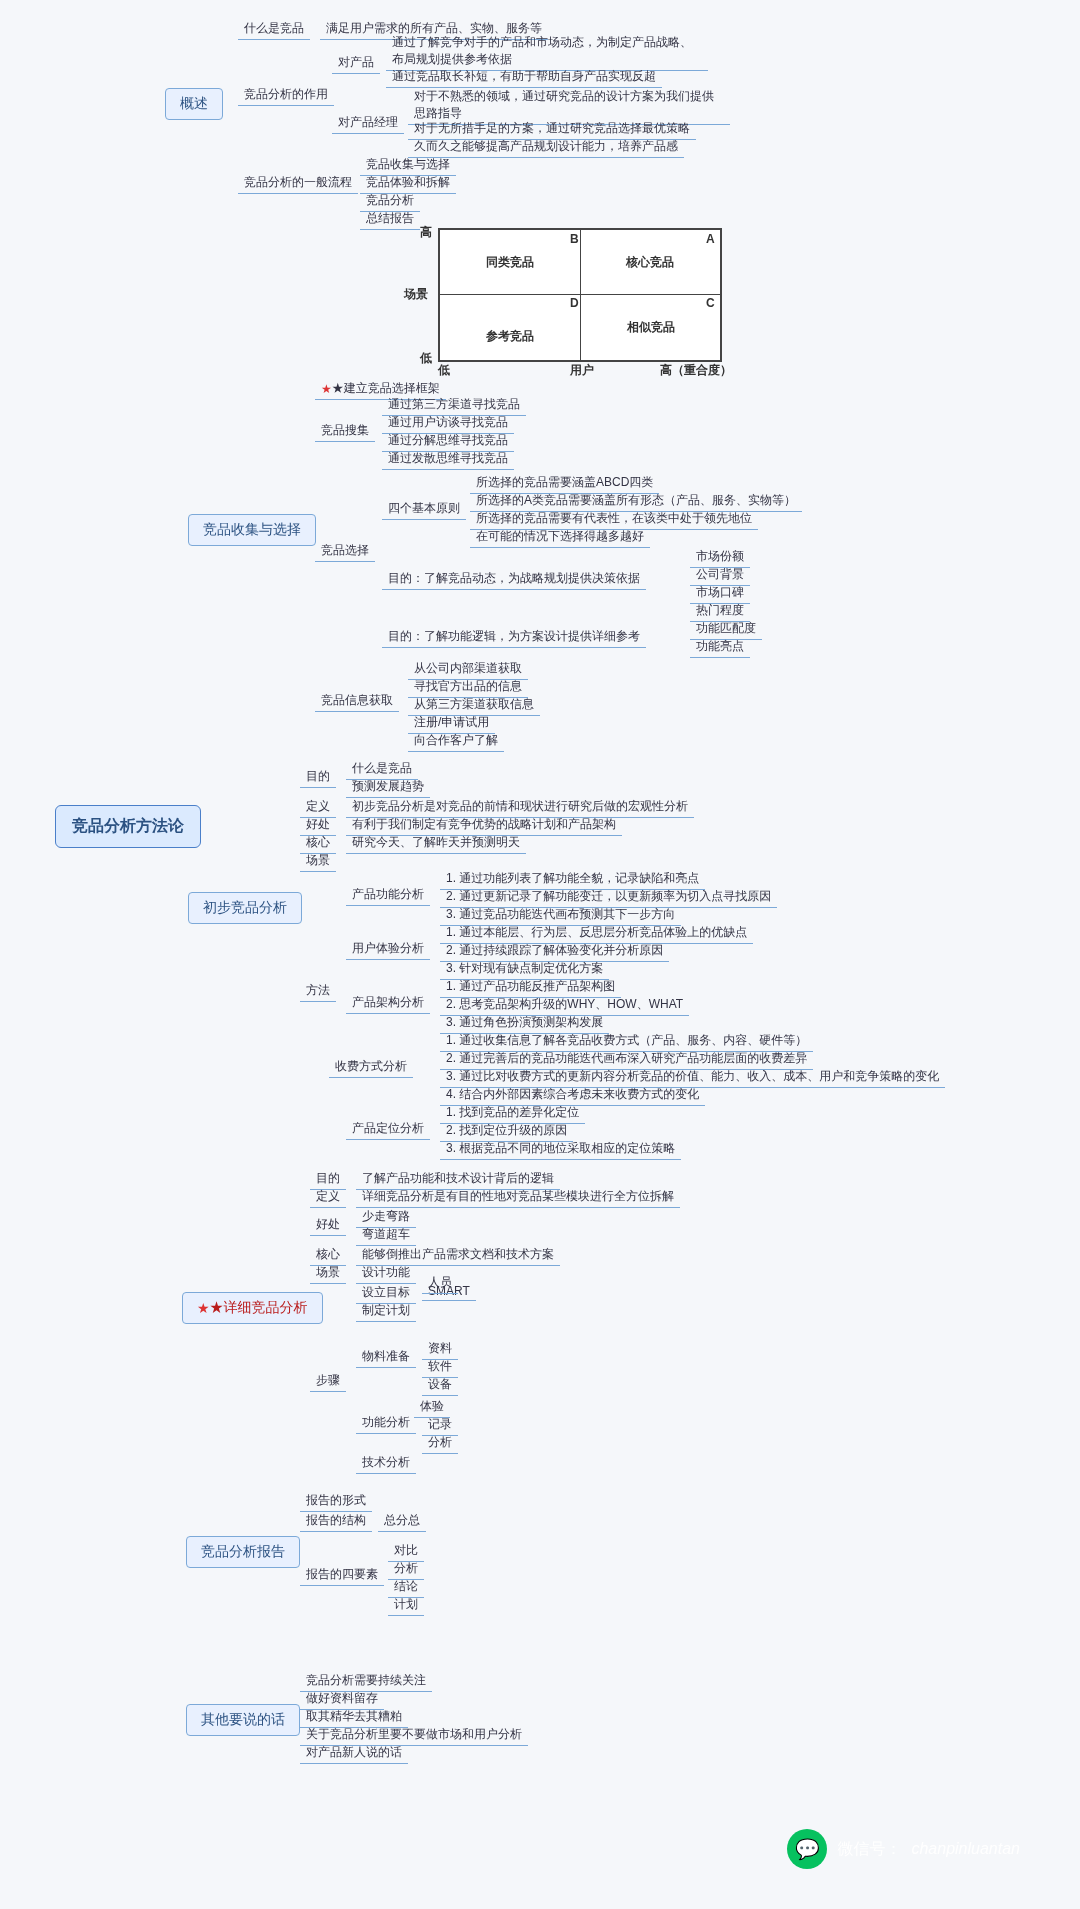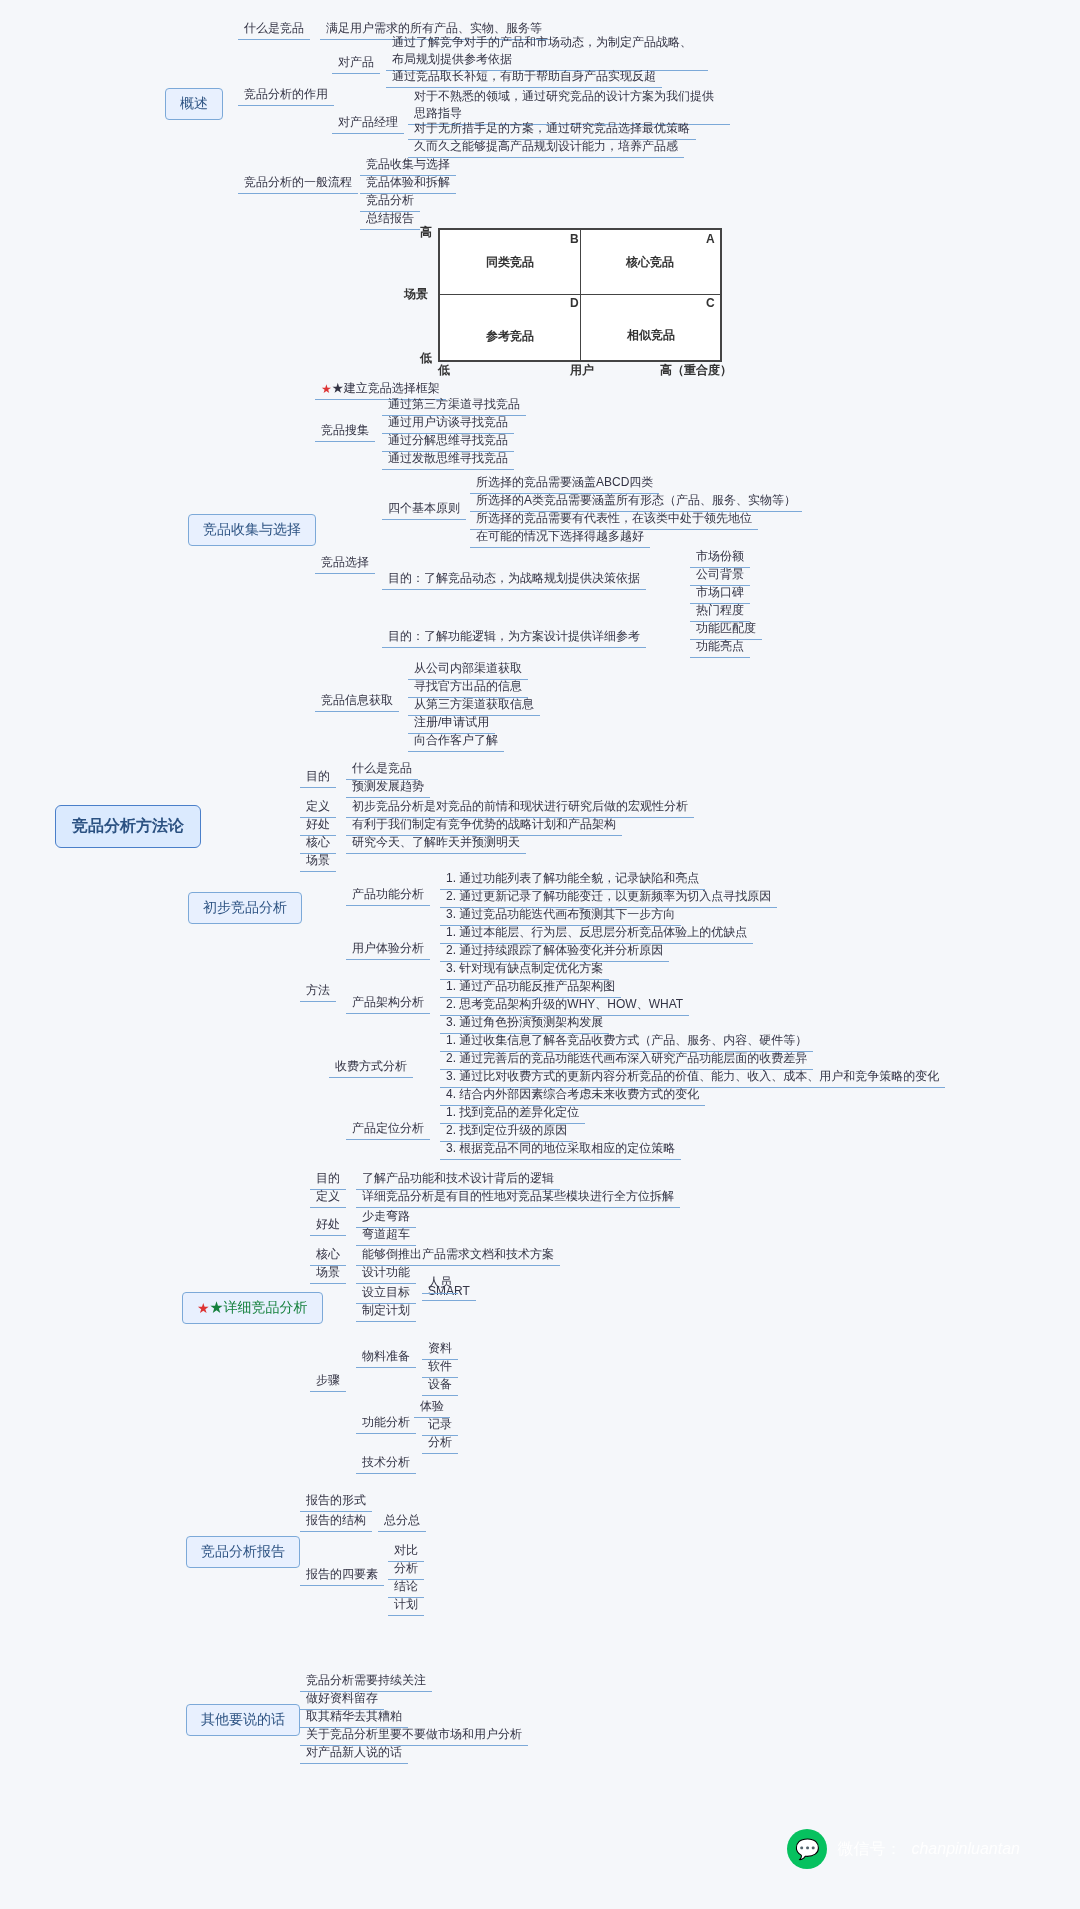--- a/index.html
+++ b/index.html
@@ -33,21 +33,21 @@
       <span>概述</span>
     </div>
 <div class="node branch" style="left:188px;top:514px">
       <span>竞品收集与选择</span>
     </div>
 <div class="node branch" style="left:188px;top:892px">
       <span>初步竞品分析</span>
     </div>
 <div class="node branch" style="left:182px;top:1292px;color:#2c5282">
       <span class="star">★</span>
-      <span style="color:#15803d">★详细竞品分析</span>
+      <span style="color:#b91c1c">★详细竞品分析</span>
     </div>
 <div class="node branch" style="left:186px;top:1536px">
       <span>竞品分析报告</span>
     </div>
 <div class="node branch" style="left:186px;top:1704px">
       <span>其他要说的话</span>
     </div>
 
 <div class="node leaf" style="left:238px;top:18px">
       <span>什么是竞品</span>
@@ -100,21 +100,21 @@
  <div class="line vline" style="left:140px;top:0;height:130px;background:#444"></div>
  <div class="qcell" style="left:0;top:0;width:140px;height:64px">
         <span>同类竞品</span>
       </div>
  <div class="qcell" style="left:140px;top:0;width:140px;height:64px">
         <span>核心竞品</span>
       </div>
  <div class="qcell" style="left:0;top:64px;width:140px;height:84px">
         <span>参考竞品</span>
       </div>
- <div class="qcell" style="left:140px;top:72px;width:142px;height:66px">
+ <div class="qcell" style="left:140px;top:64px;width:142px;height:66px">
         <span>相似竞品</span>
       </div>
  <div class="qlabel" style="left:130px;top:2px">B</div>
  <div class="qlabel" style="left:266px;top:2px">A</div>
  <div class="qlabel" style="left:130px;top:66px">D</div>
  <div class="qlabel" style="left:266px;top:66px">C</div>
 </div>
 <div class="qlabel" style="left:420px;top:224px"><span>高</span></div>
 <div class="qlabel" style="left:420px;top:350px"><span>低</span></div>
 <div class="qlabel" style="left:404px;top:286px"><span>场景</span></div>
@@ -134,21 +134,21 @@
     </div>
 <div class="node leaf" style="left:382px;top:412px">
       <span>通过用户访谈寻找竞品</span>
     </div>
 <div class="node leaf" style="left:382px;top:430px">
       <span>通过分解思维寻找竞品</span>
     </div>
 <div class="node leaf" style="left:382px;top:448px">
       <span>通过发散思维寻找竞品</span>
     </div>
-<div class="node leaf" style="left:315px;top:552px">
+<div class="node leaf" style="left:315px;top:540px">
       <span>竞品选择</span>
     </div>
 <div class="node leaf" style="left:382px;top:498px">
       <span>四个基本原则</span>
     </div>
 <div class="node leaf" style="left:470px;top:472px">
       <span>所选择的竞品需要涵盖ABCD四类</span>
     </div>
 <div class="node leaf" style="left:470px;top:490px">
       <span>所选择的A类竞品需要涵盖所有形态（产品、服务、实物等）</span>

